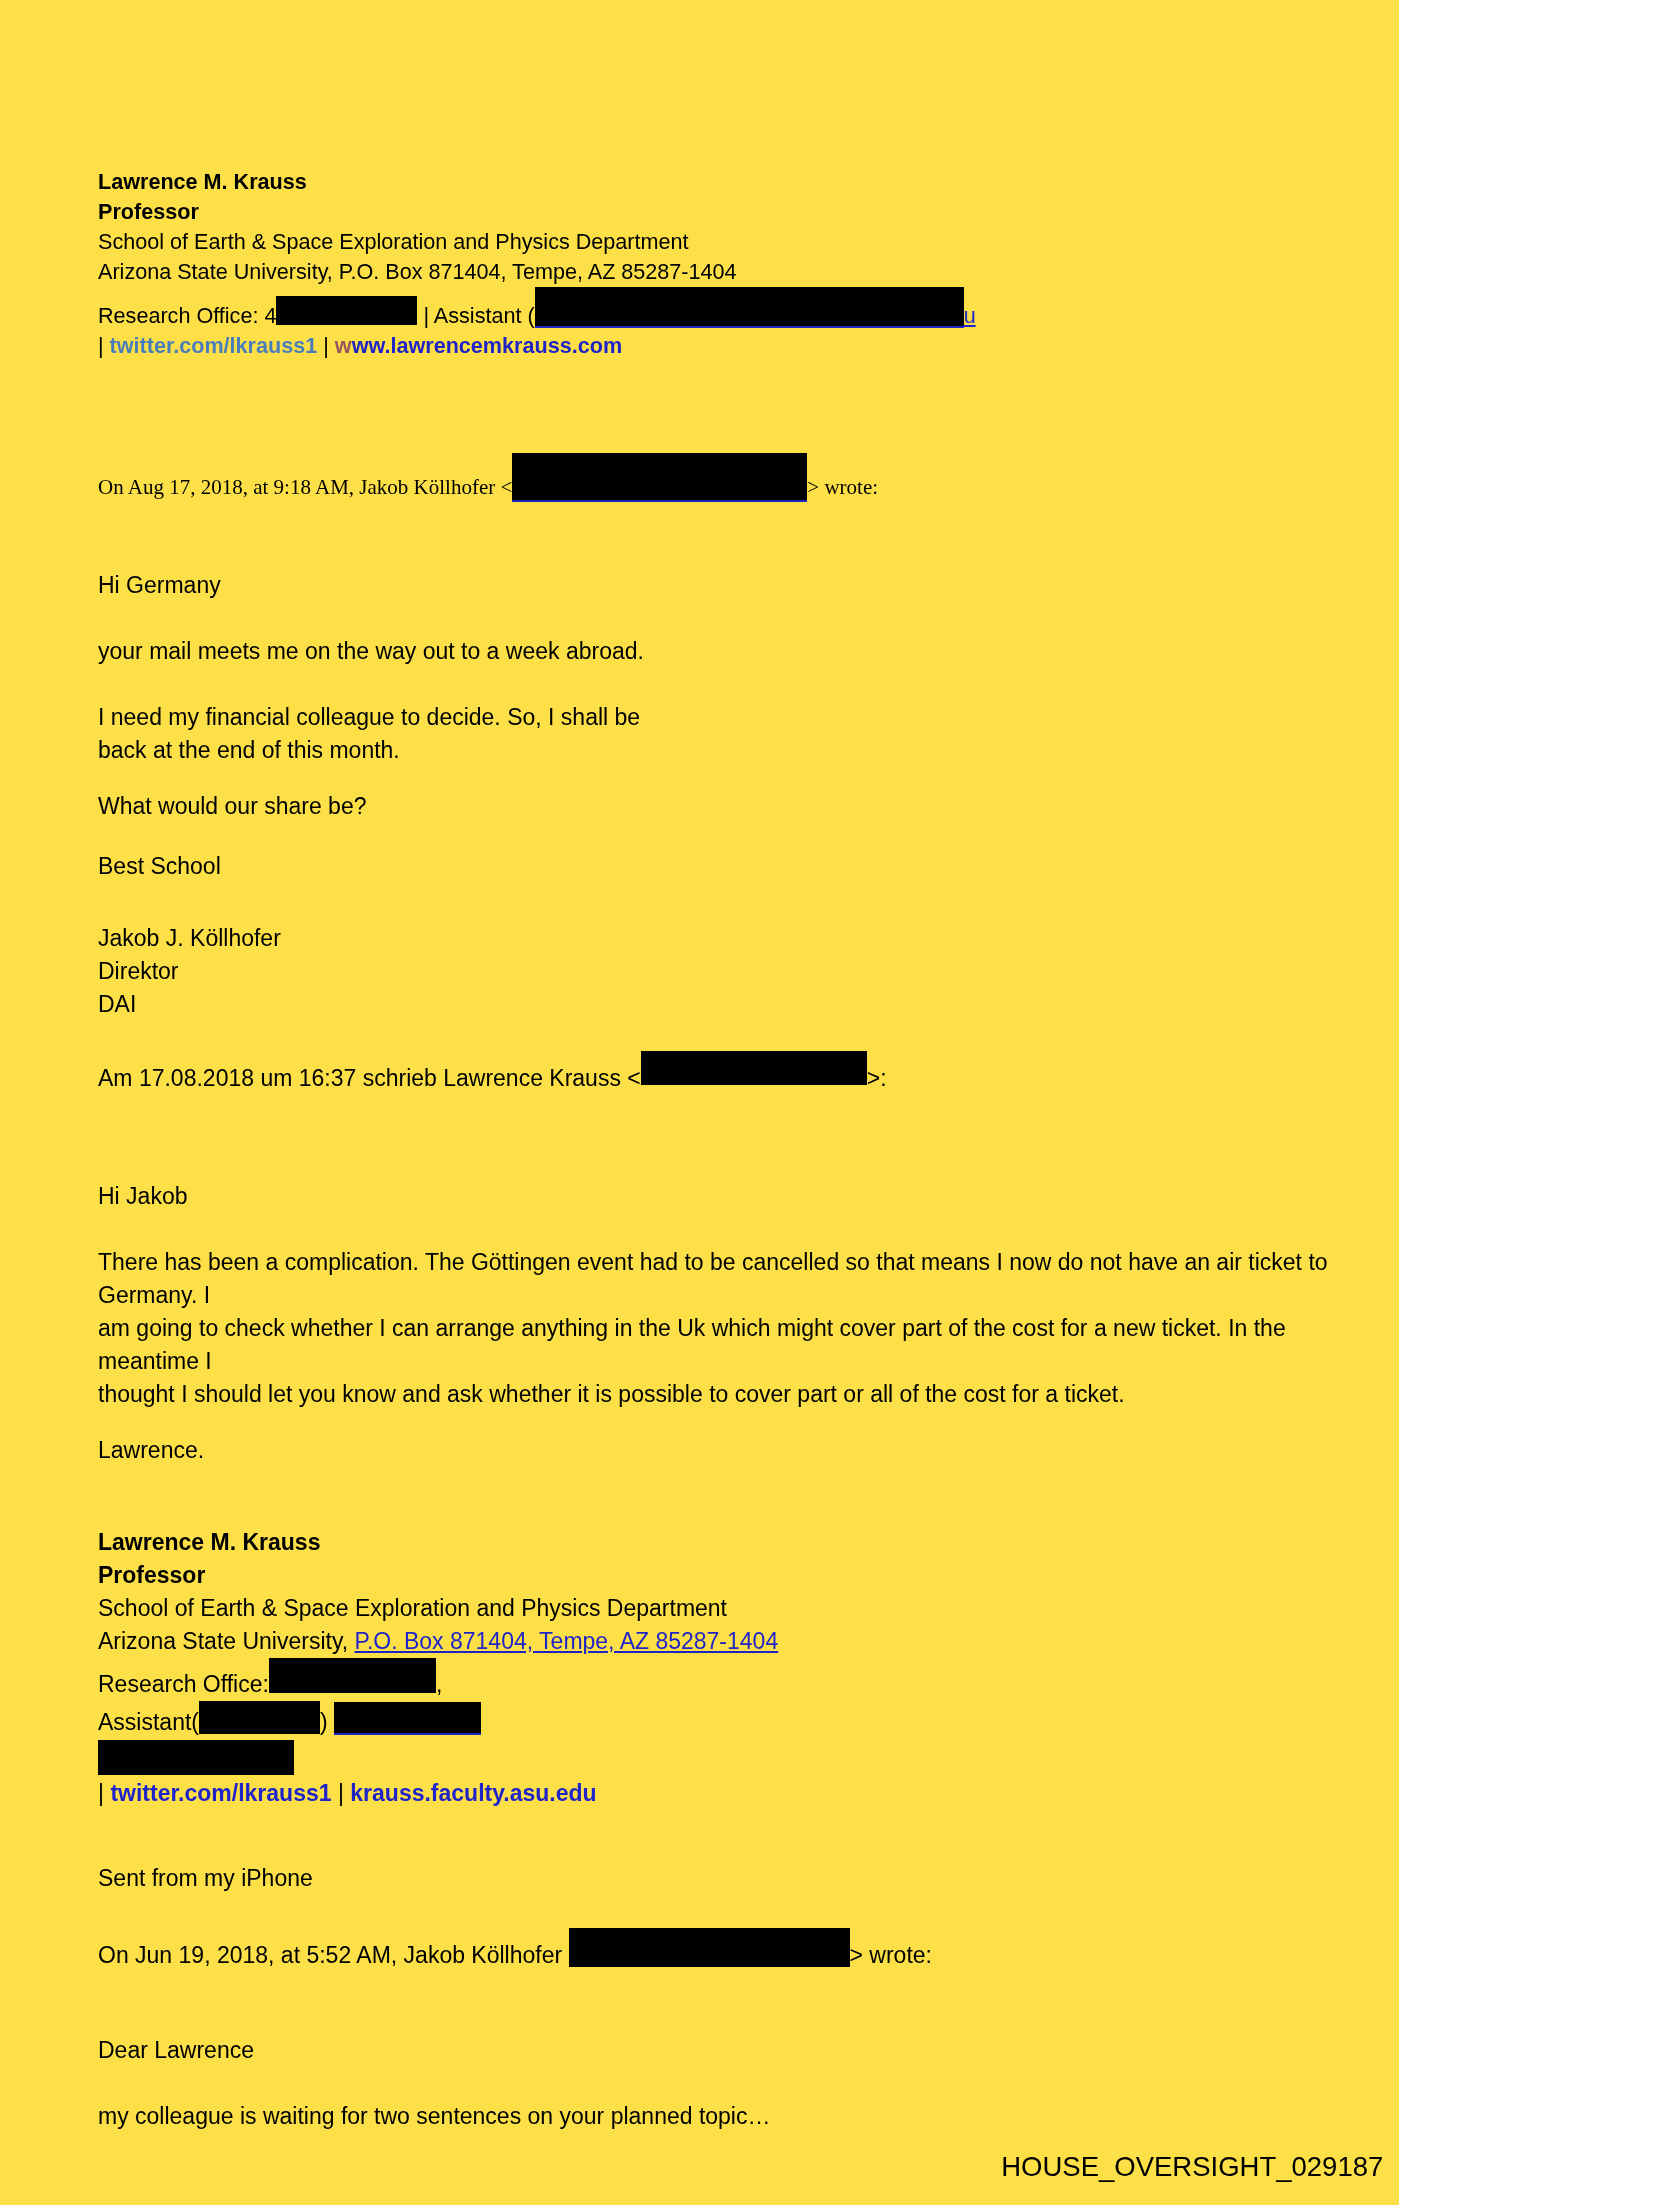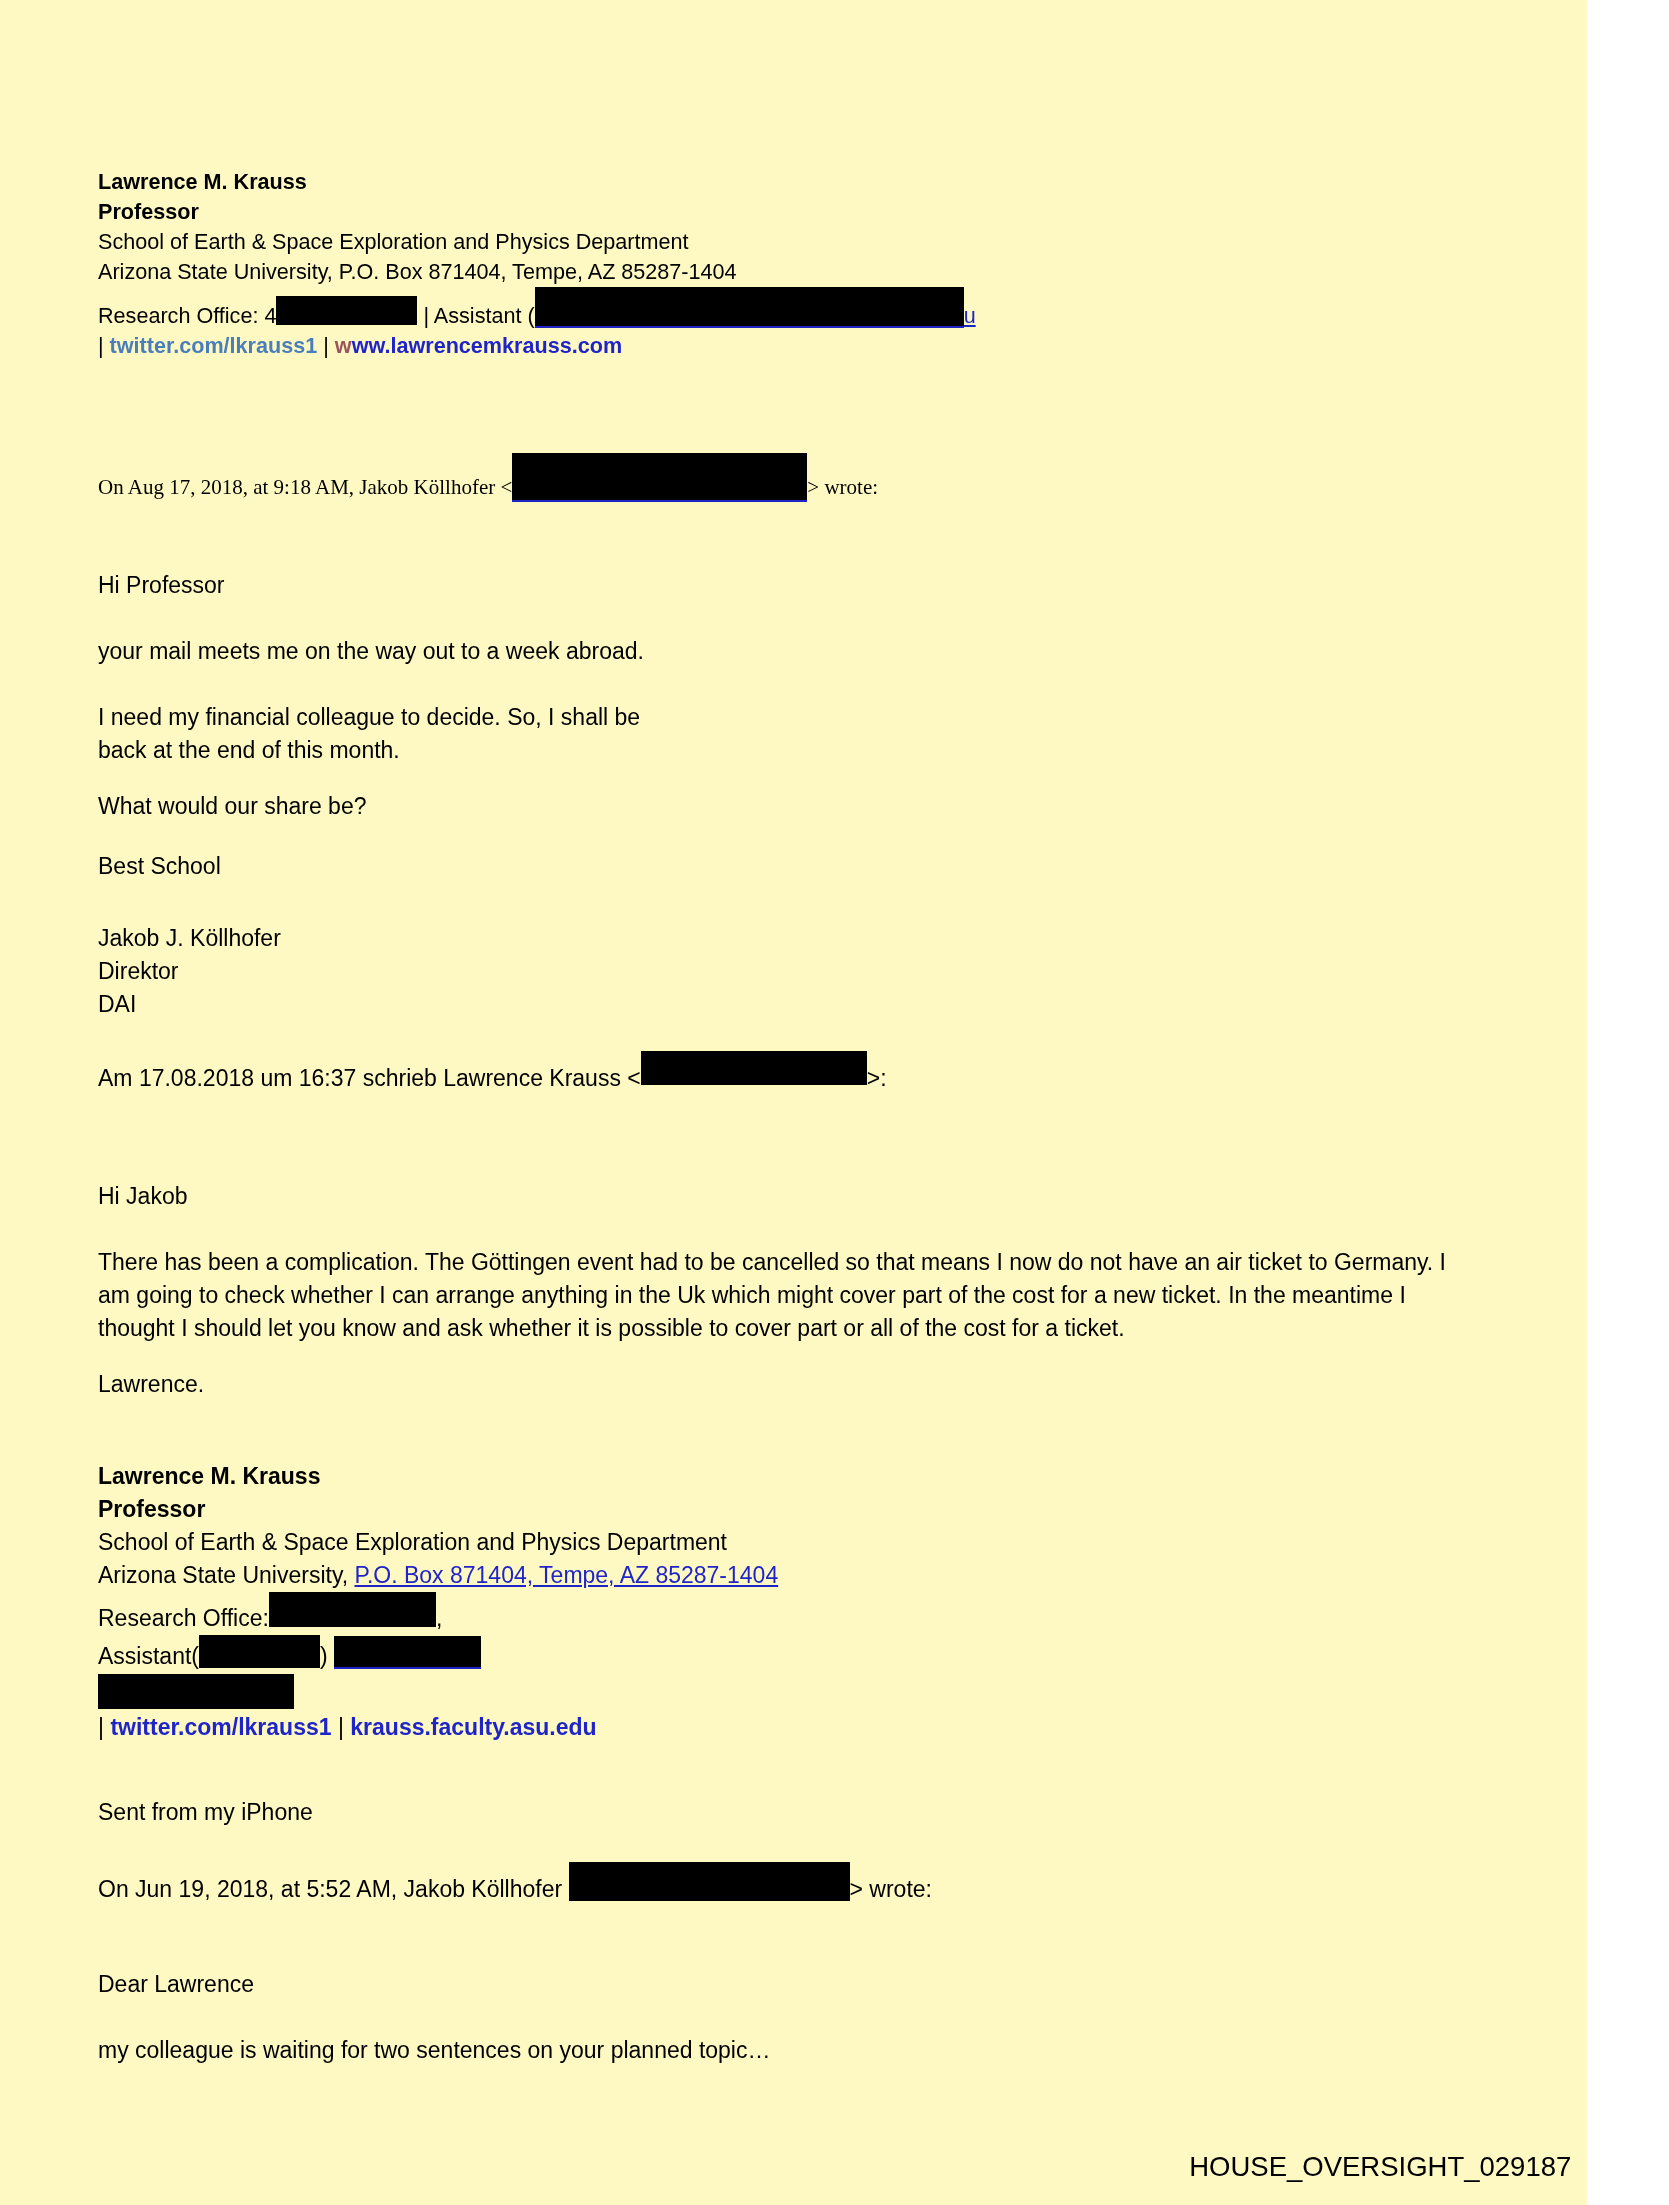--- a/index.html
+++ b/index.html
@@ -1,19 +1,19 @@
 <!DOCTYPE html>
 <html style="font-size:10.5px"><head>
 <meta charset="utf-8">
 <style>
   html,body { margin:0; padding:0; background:#ffffff; }
   .page {
     position:relative;
-    width:1587px; height:2205px;
-    background:#fef9c3;
+    width:1399px; height:2205px;
+    background:#fde047;
     color:#000000;
     font-family:"Liberation Sans", sans-serif;
     font-size:23px; line-height:33px;
     overflow:hidden;
   }
   .content { padding:167px 65px 0 98px; }
 
   .b { font-weight:bold; }
 
   
@@ -78,21 +78,21 @@
       </div>
       <div>
         <span>| </span><a class="lnk c-steel">twitter.com/lkrauss1</a><span> | </span><a class="lnk c-blue"><span class="c-maroon">w</span><span>ww.lawrencemkrauss.com</span></a>
       </div>
     </div>
 
     <p class="q1">
       <span>On Aug 17, 2018, at 9:18 AM, Jakob Köllhofer &lt;</span><span class="redact r-q1"></span><span>&gt; wrote:</span>
     </p>
 
-    <p class="body">Hi Professor</p>
+    <p class="body">Hi Germany</p>
     <p class="body">your mail meets me on the way out to a week abroad.</p>
     <p class="body">
       </p>
       <div>I need my financial colleague to decide. So, I shall be</div>
       <div>back at the end of this month.</div>
     <p></p>
     <p class="tight">What would our share be?</p>
     <p class="body">Best School</p>
 
     <div class="jakob-sig">

